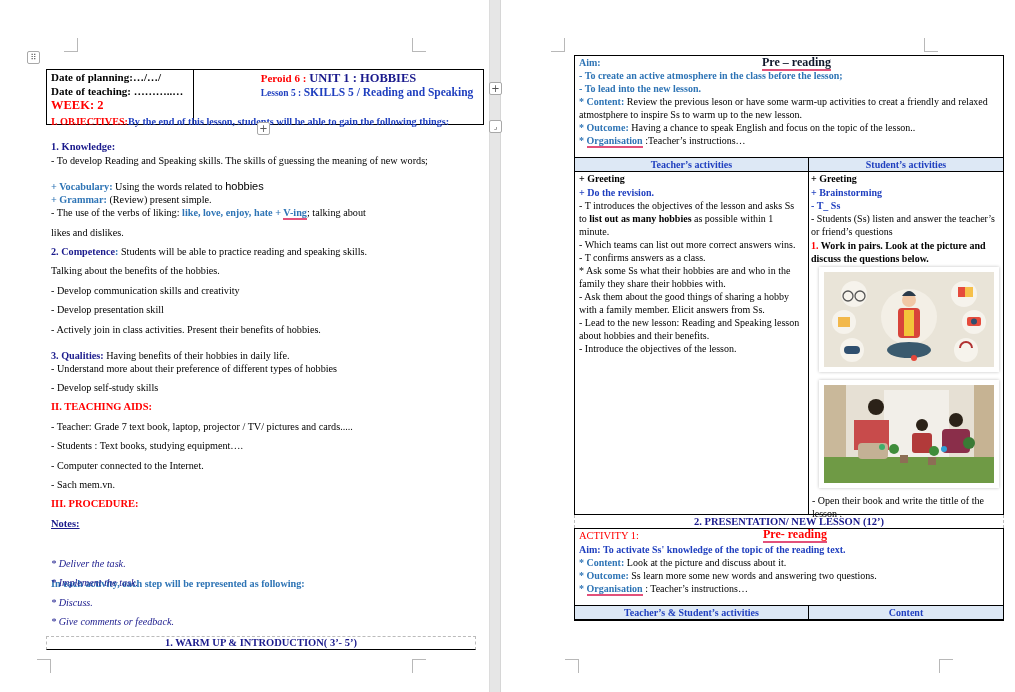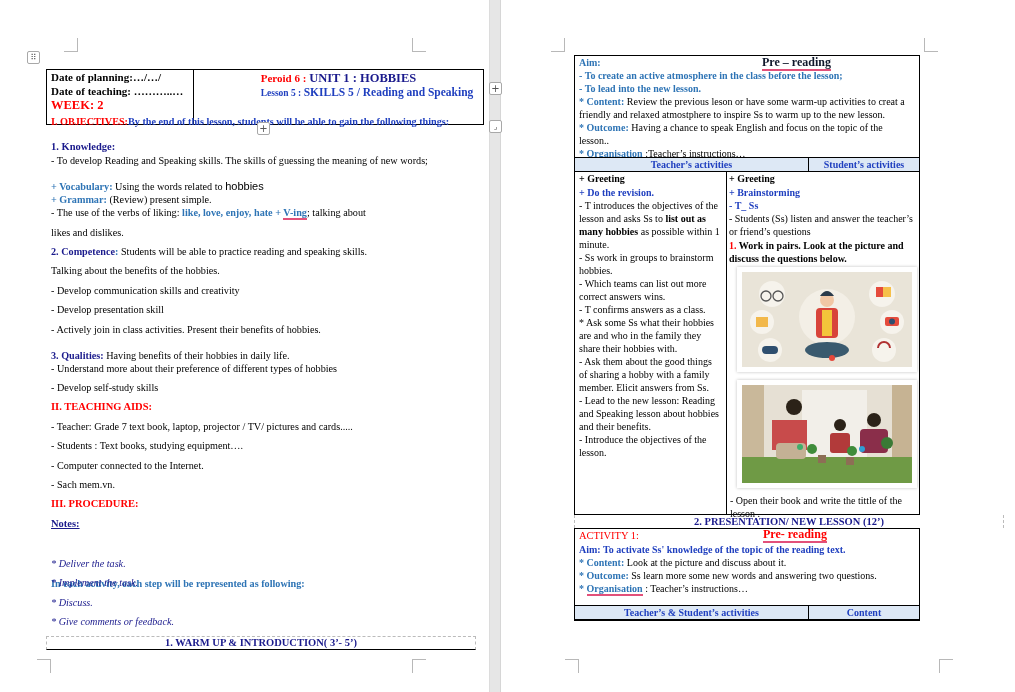--- a/index.html
+++ b/index.html
@@ -37,21 +37,21 @@
   .hdr-right .l1 .unit { color: #1a1a8c; font-size: 12.5px; }
   .hdr-right .l2 { font-size: 11.5px; color: #1f3fbf; line-height: 15px; padding-left: 25px; }
   .hdr-right .l2 small { font-size: 9.5px; padding-left: 32px; }
 
   .lp-text { position: absolute; left: 51px; width: 420px; font-size: 10.2px; line-height: 13px; }
   .lp-line { position: absolute; left: 51px; white-space: nowrap; font-size: 10.2px; }
 
   .section-bar { position: absolute; left: 46px; top: 636px; width: 430px; height: 14px; border: 1px dashed #bbb; border-bottom: 1.5px solid #000; text-align: center; font-size: 10.5px; font-weight: bold; color: #1a1a8c; line-height: 12px; }
 
   
-  .rt { position: absolute; left: 574px; width: 346px; border: 1.5px solid #000; font-size: 10px; line-height: 13px; }
+  .rt { position: absolute; left: 574px; width: 430px; border: 1.5px solid #000; font-size: 10px; line-height: 13px; }
   .aim-box { top: 55px; height: 103px; padding: 0 4px; }
   .aim-title { position: absolute; left: 187px; top: 0; color: #0f172a; font-weight: bold; font-size: 12px; }
   .tbl-head { display: flex; background: #dde8f5; border-bottom: 1px solid #000; height: 14px; line-height: 13px; font-size: 10px; font-weight: bold; color: #1f3fbf; text-align: center; }
   .tbl-head > div:first-child { width: 234px; border-right: 1px solid #000; }
   .tbl-head > div:last-child { flex: 1; }
   .tbl-body { display: flex; }
   .col-t { width: 234px; border-right: 1px solid #000; padding: 0 4px; }
   .col-s { flex: 1; padding: 0 2px; }
 
   .img-box { width: 180px; margin: 2px auto 0 8px; background: #fff; box-shadow: 0 0 3px rgba(0,0,0,.25); padding: 5px; }
@@ -158,21 +158,20 @@
 <div class="rt" style="top:157px;height:358px;">
   <div class="tbl-head">
     <div>Teacher’s activities</div>
     <div>Student’s activities</div>
   </div>
   <div class="tbl-body" style="height:342px;">
     <div class="col-t">
       <div class="b">+ Greeting</div>
       <div class="blue b" style="margin-top:1px;">+ Do the revision.</div>
       <div><span>- T introduces the objectives of the lesson and asks Ss to </span><b>list out as many hobbies</b><span> as possible within 1 minute.</span></div>
-      <div>- Ss work in groups to brainstorm hobbies.</div>
       <div>- Which teams can list out more correct answers wins.</div>
       <div>- T confirms answers as a class.</div>
       <div>* Ask some Ss what their hobbies are and who in the family they share their hobbies with.</div>
       <div>- Ask them about the good things of sharing a hobby with a family member. Elicit answers from Ss.</div>
       <div>- Lead to the new lesson: Reading and Speaking lesson about hobbies and their benefits.</div>
       <div>- Introduce the objectives of the lesson.</div>
     </div>
     <div class="col-s">
       <div class="b">+ Greeting</div>
       <div class="blue b" style="margin-top:1px;">+ Brainstorming</div>

